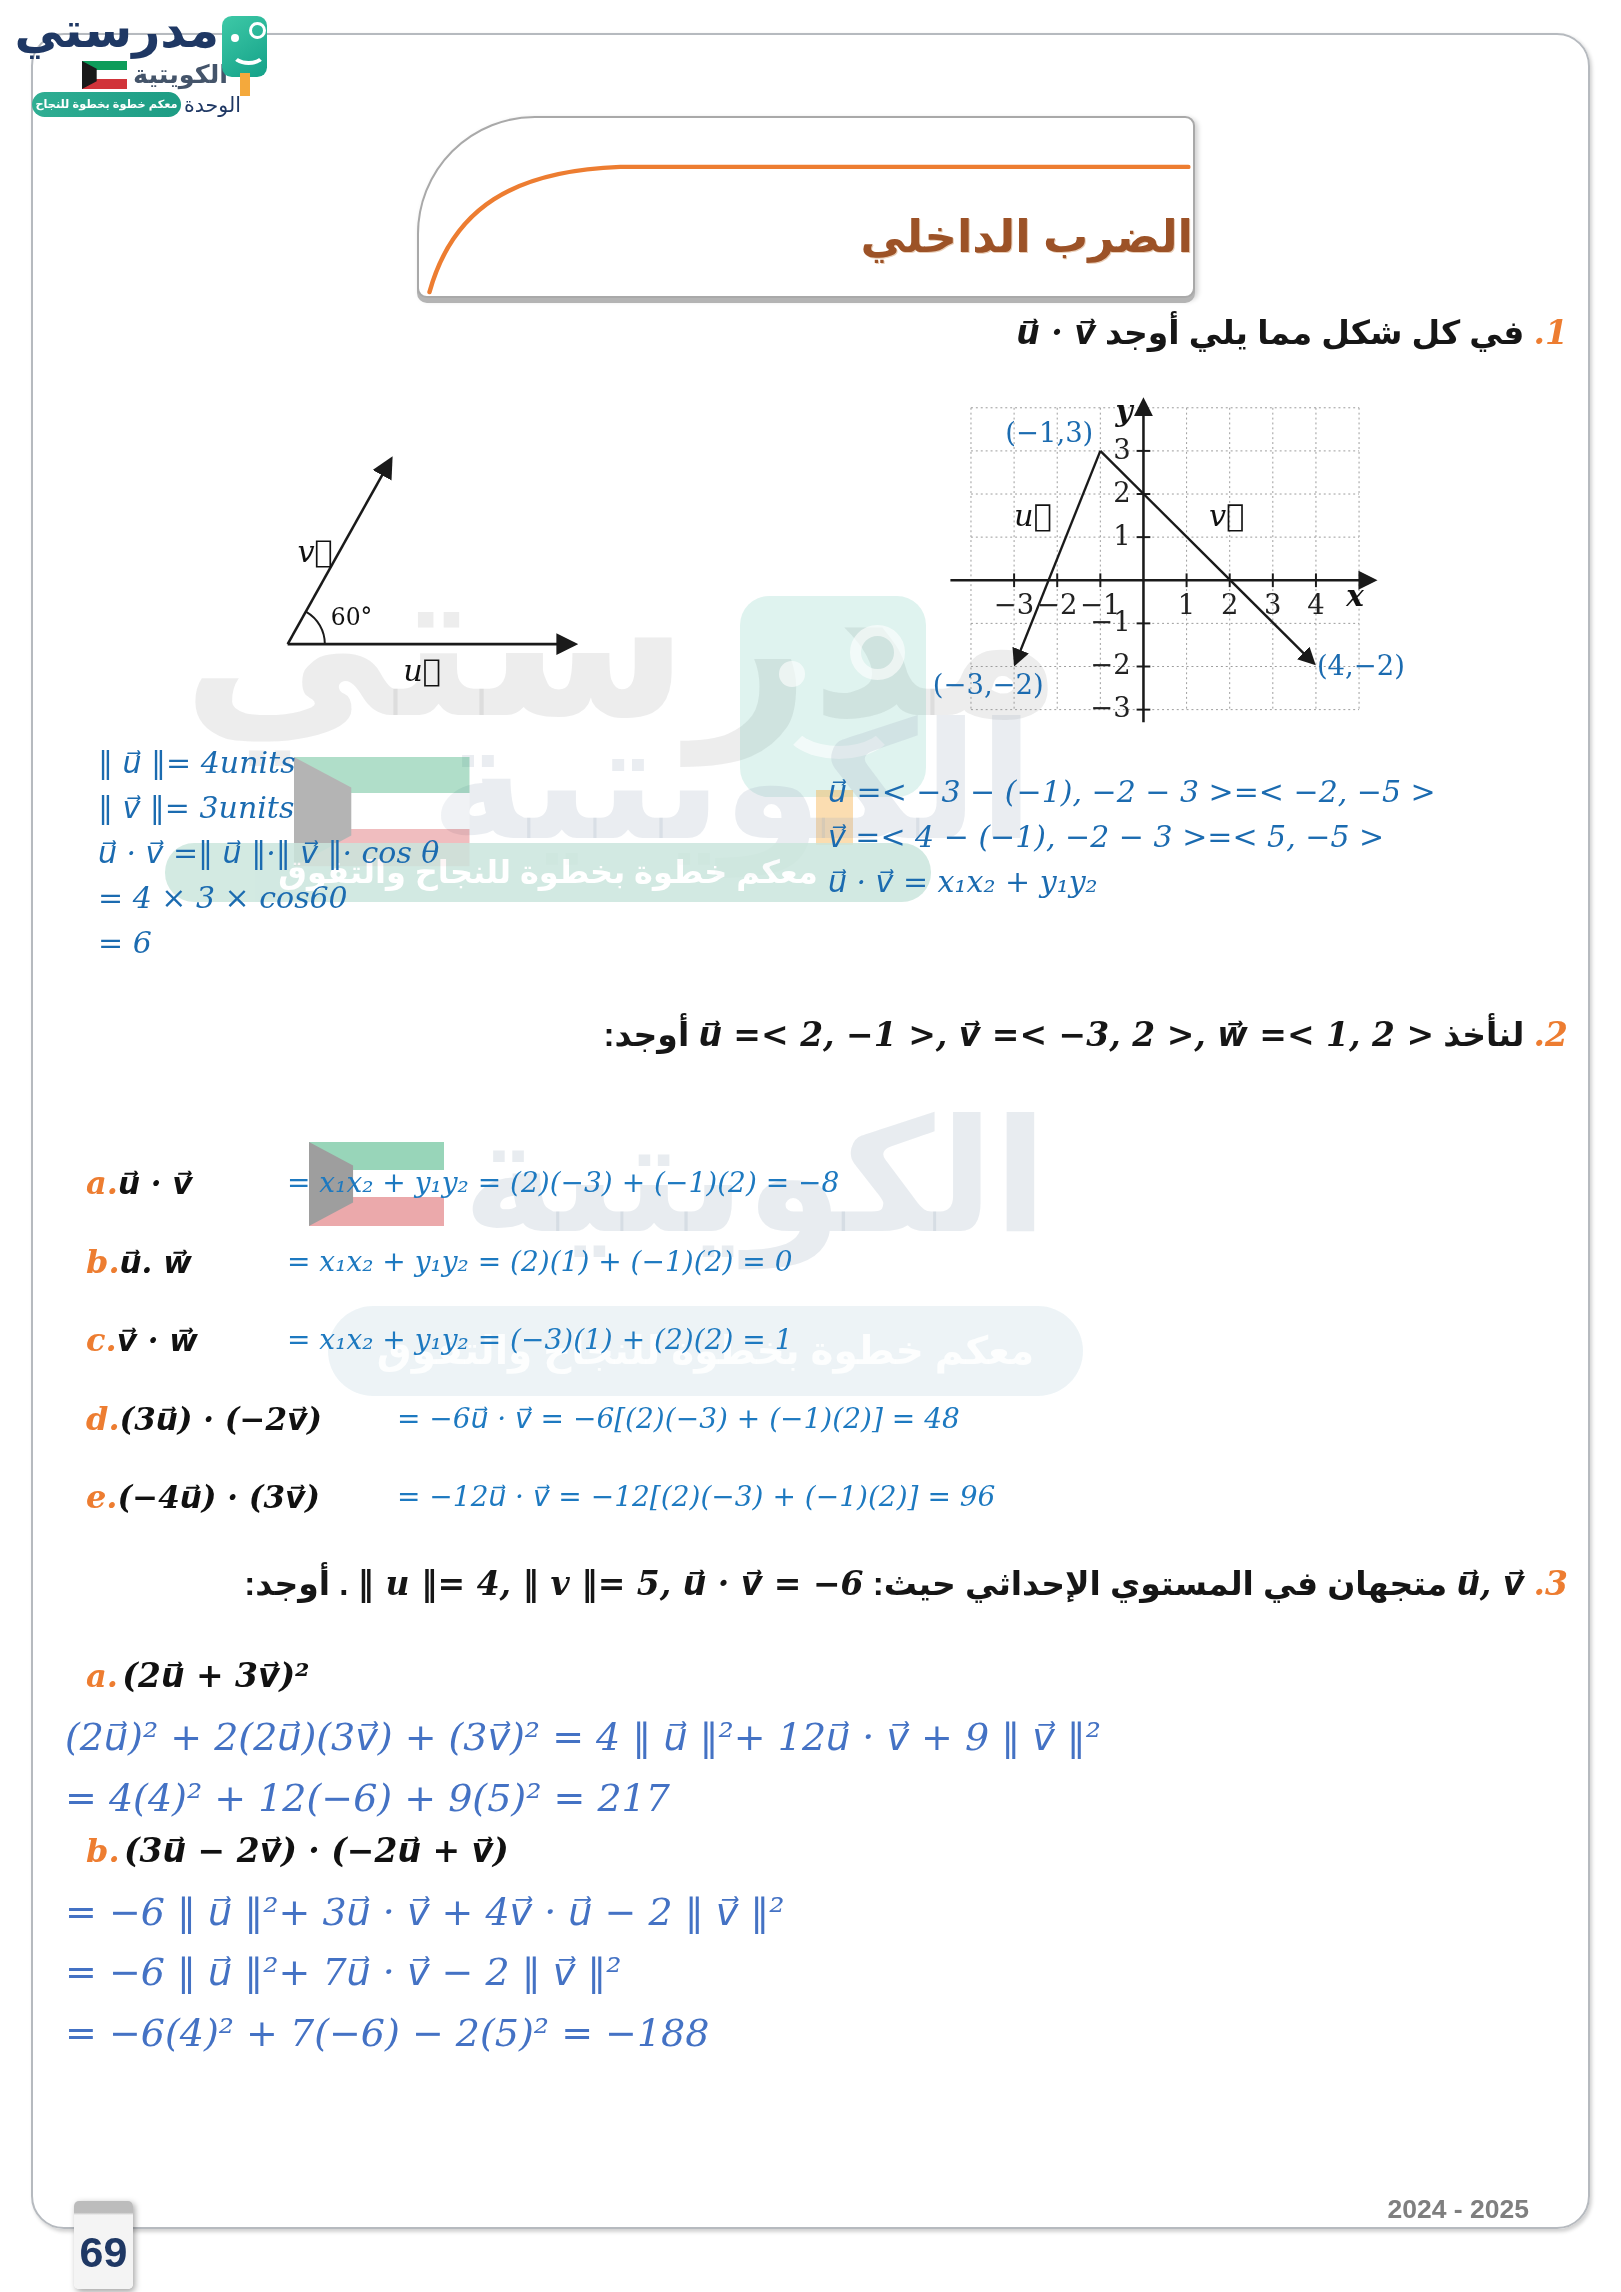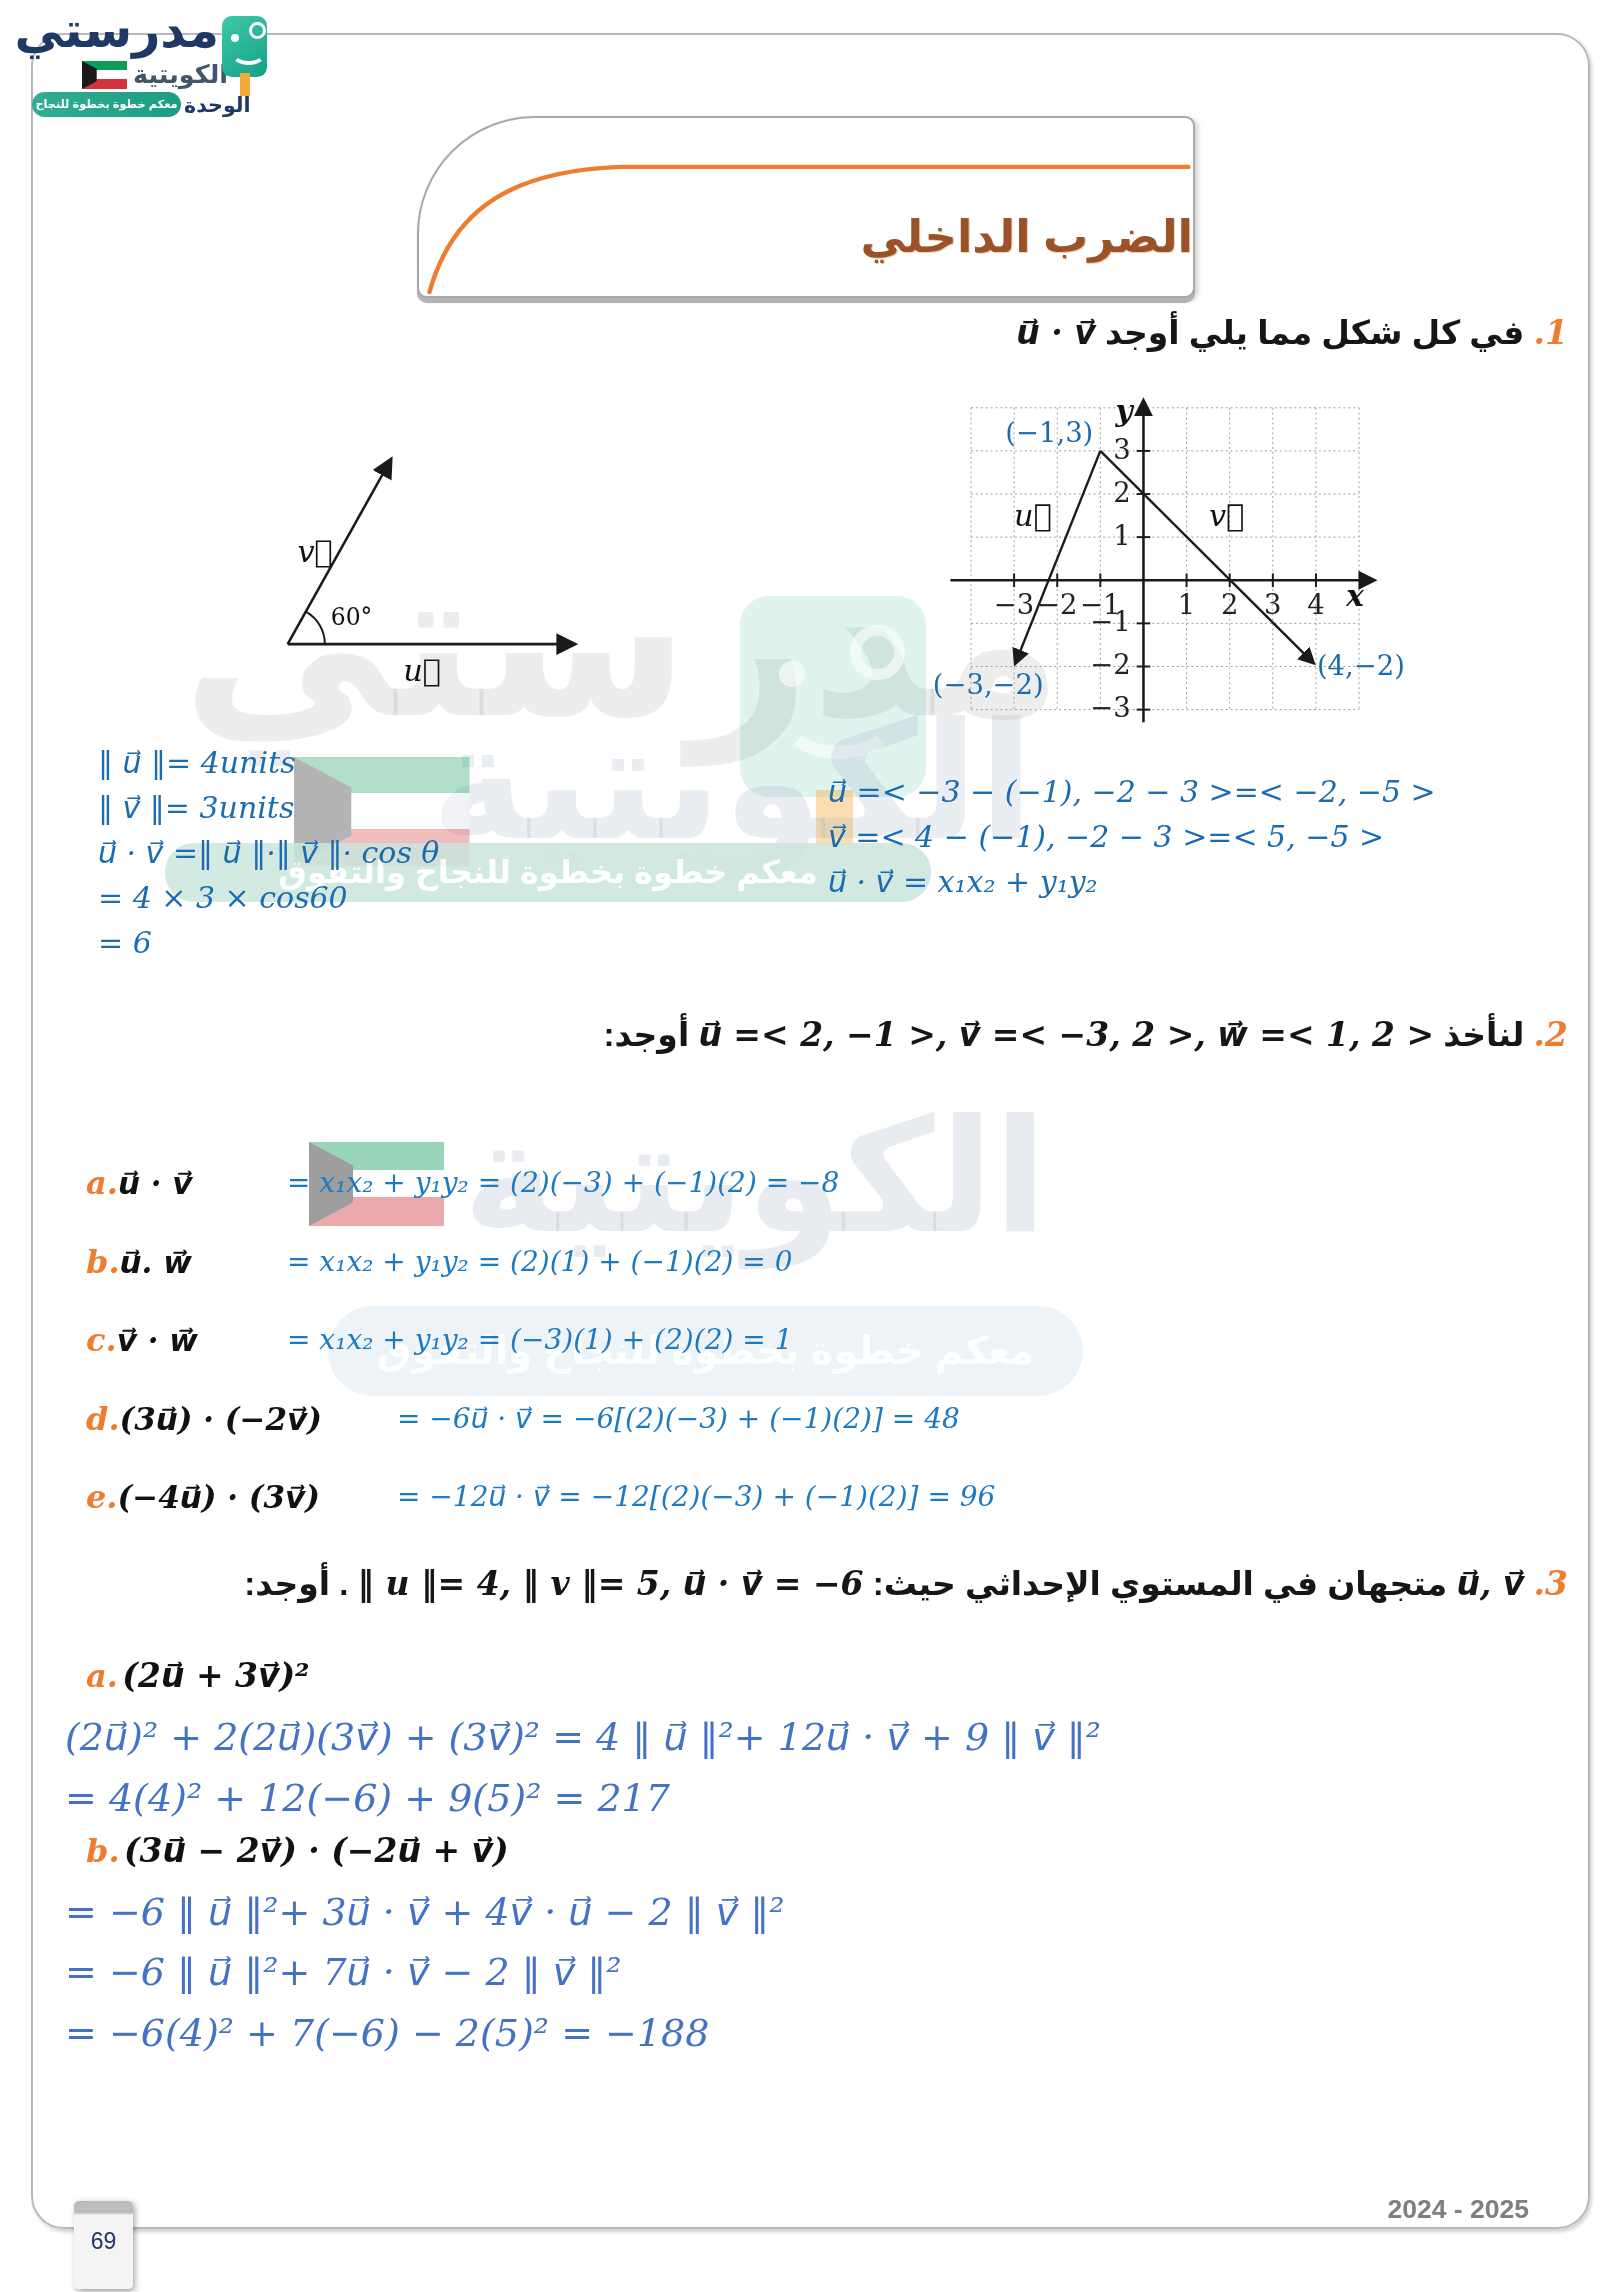--- a/index.html
+++ b/index.html
@@ -24,21 +24,21 @@
   .logo-icon{left:222px;top:15.7px;width:45px;height:61px;border-radius:9.8px;
              background:linear-gradient(145deg,#3ec9a7,#14a188);}
   .logo-icon .eye-dot{position:absolute;left:8.8px;top:18.6px;width:7.8px;height:7.8px;border-radius:50%;background:#fff;}
   .logo-icon .eye-ring{position:absolute;left:26.5px;top:5.9px;width:11.8px;height:11.8px;border-radius:50%;border:3.9px solid #fff;}
   .logo-icon .smile{position:absolute;left:8.8px;top:25.5px;width:27.4px;height:15.7px;border:4.9px solid transparent;
                     border-bottom:4.9px solid #fff;border-radius:50%;}
   .logo-icon .bookmark{position:absolute;left:17.6px;top:57px;width:10.8px;height:23.5px;background:#f4a93c;}
   .tag-pill{left:32px;top:92px;width:149px;height:24.5px;border-radius:12.7px;
             background:linear-gradient(90deg,#2fae93,#1d9c84);color:#fff;font-size:11.3px;font-weight:bold;
             text-align:center;line-height:24.5px;direction:rtl;}
-  .unit-label{left:184px;top:93px;font-size:20.6px;font-weight:bold;color:var(--navy,#233455);direction:rtl;}
+  .unit-label{left:184px;top:93px;font-size:20.6px;font-weight:normal;color:var(--navy,#233455);direction:rtl;}
 
   
   .banner{left:417px;top:116px;width:774px;height:178px;background:#fff;border:2px solid var(--border,#a9a9a9);
           border-radius:118px 9.8px 9.8px 9.8px;box-shadow:0 4.9px 0 #b4b4b4,2.9px 2.9px 4.9px rgba(0,0,0,.18);}
   .banner-title{position:absolute;left:0;right:0;top:92px;text-align:right;font-size:45px;font-weight:bold;
                 color:var(--brown,#9C5227);text-shadow:1px 1px 0 #e8cdb7;}
 
   
   .heading{direction:rtl;white-space:nowrap;font-size:33px;font-weight:bold;color:#161616;}
   .hnum{color:var(--orange,#ED7D31);font-family:"DejaVu Serif","DejaVu Sans",serif;font-style:italic;}
@@ -97,21 +97,21 @@
   .wm-flag-b .flag{transform:scale(3);transform-origin:0 0;}
   .wm-pill2{left:328px;top:1306px;width:755px;height:90px;border-radius:45px;background:#e7f0f4;
             color:rgba(255,255,255,.9);font-size:39px;font-weight:bold;text-align:center;line-height:90px;direction:rtl;opacity:.75;}
 
   
   .year{left:1353px;top:2194px;width:176px;text-align:right;color:var(--gray,#7f7f7f);
         font-size:26.5px;font-weight:bold;}
   .page-tab{left:74px;top:2201px;width:59px;height:88px;border-radius:4.9px;
             background:linear-gradient(180deg,#bcbcbc 0 13%,#f4f4f4 16%);
             box-shadow:2px 2.9px 6.9px rgba(0,0,0,.35);text-align:center;}
-  .page-tab span{display:inline-block;margin-top:27.4px;font-size:23px;font-weight:normal;color:var(--navy,#1F3864);}
+  .page-tab span{display:inline-block;margin-top:27.4px;font-size:43px;font-weight:bold;color:var(--navy,#1F3864);}
 
   .content{z-index:2;}
 </style>
 </head>
 <body>
 
 <div class="page">
 
   <div class="abs wm wm-big">مدرستي</div>
   <div class="abs wm wm-icon">

